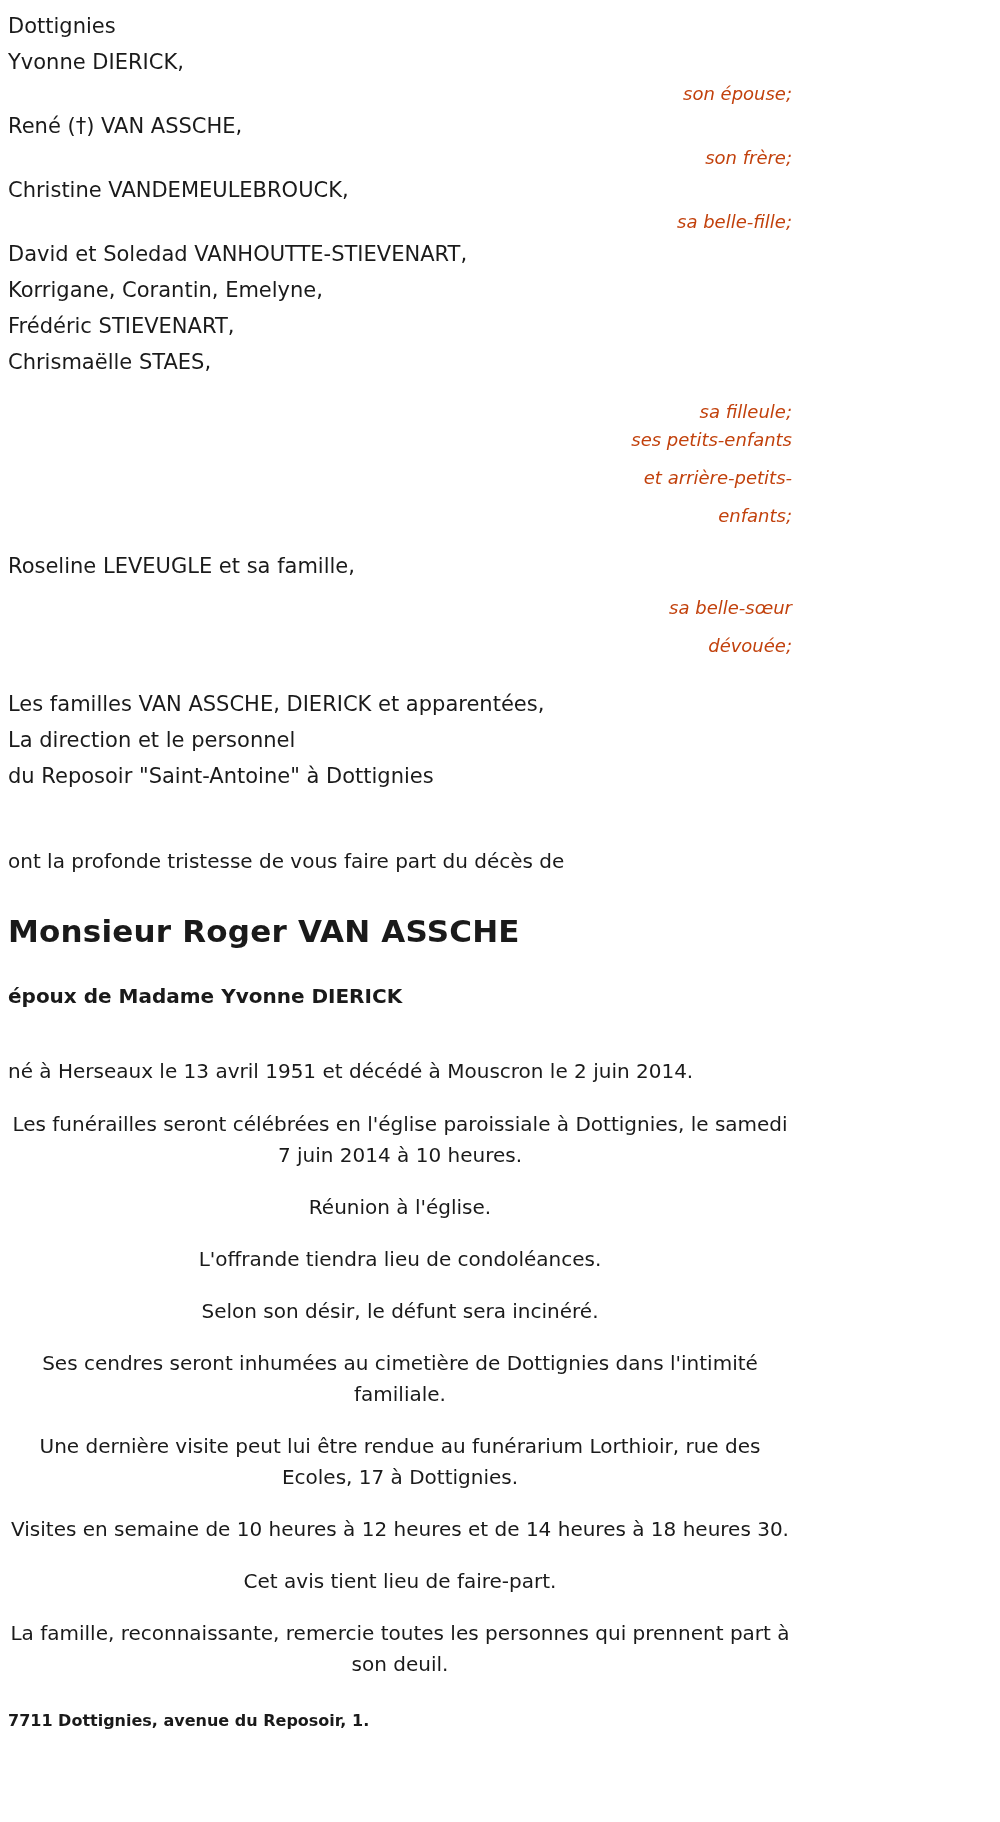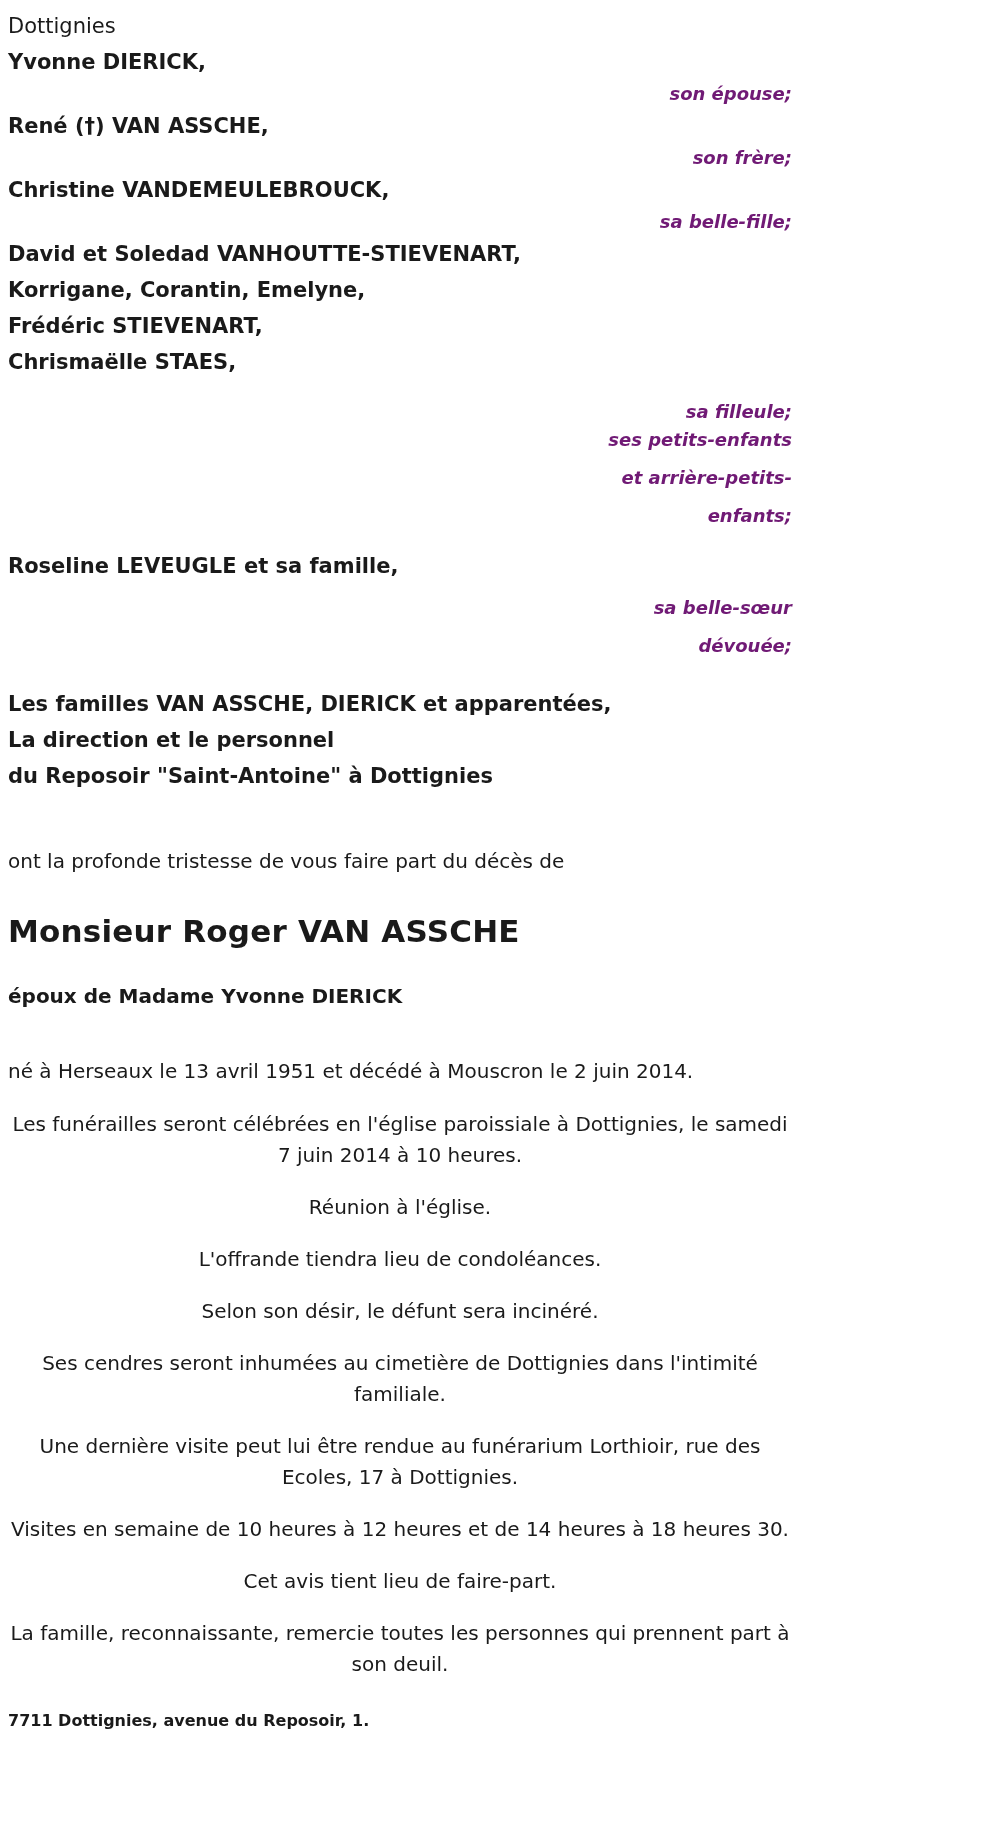--- a/index.html
+++ b/index.html
@@ -23,34 +23,33 @@
 
   
   .relations {
     position: relative;
     width: 100%;
   }
   .rel-row {
     position: relative;
     width: 100%;
     display: block;
-    font-weight: bold;
   }
   .name-line {
     font-size: 21px;
     line-height: 36px;
     display: block;
   }
   .relation {
     font-size: 18px;
     line-height: 28px;
     font-style: italic;
     text-align: right;
     display: block;
-    color: #701a75;
+    color: #c2410c;
   }
   .rel-gap-sm { height: 10px; }
   .rel-gap-md { height: 18px; }
   .rel-gap-lg { height: 26px; }
 
   
   .body-block {
     margin-top: 52px;
   }
   .para {

